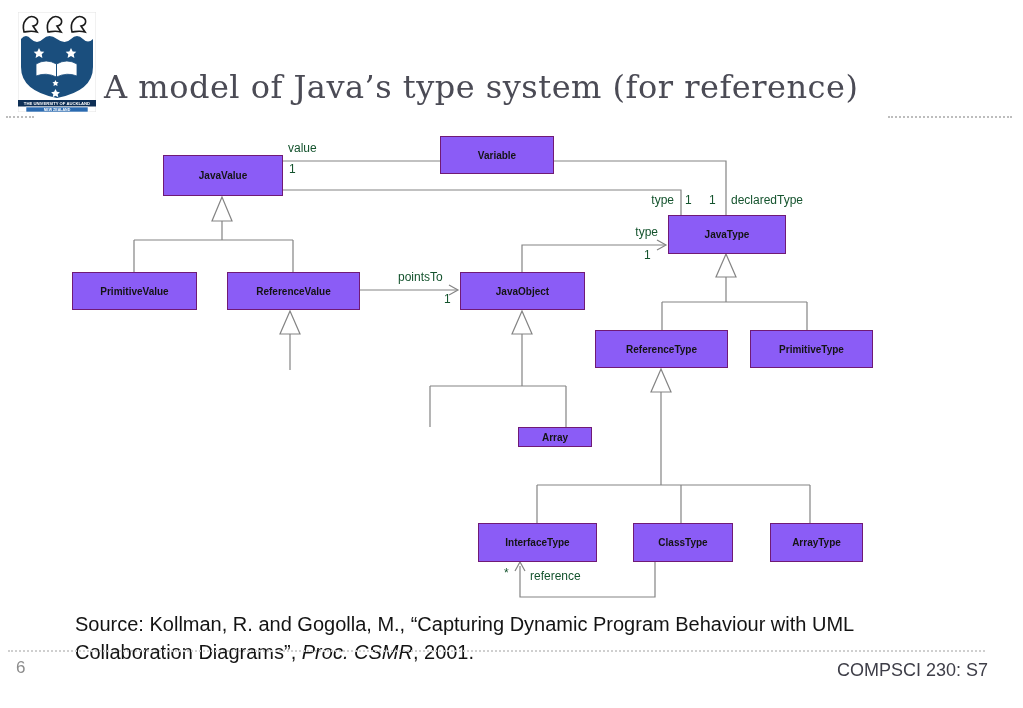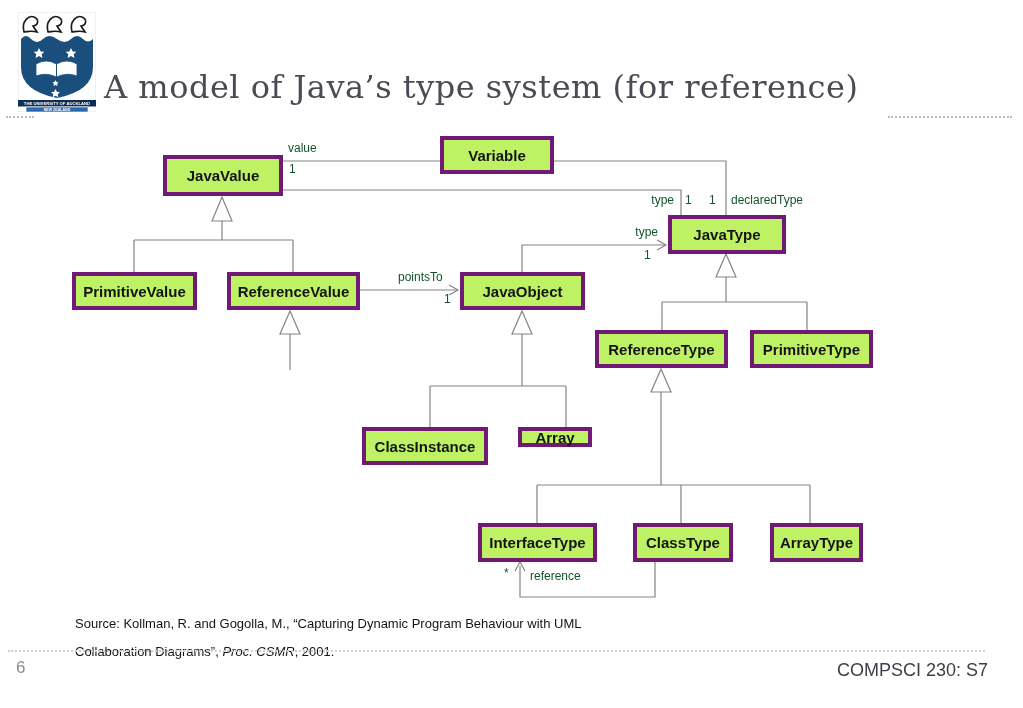--- a/index.html
+++ b/index.html
@@ -10,28 +10,28 @@
   .logo{position:absolute;left:18px;top:12px;width:78px;height:100px;}
   .slide-title{position:absolute;left:104px;top:68px;font-family:"DejaVu Serif",serif;
                font-size:32px;color:#4b4b55;letter-spacing:.5px;white-space:nowrap;}
   .dots{position:absolute;border-top:2px dotted #bdbdbd;height:0;}
   .dots-title-left{left:6px;top:116px;width:28px;}
   .dots-title-right{left:888px;top:116px;width:124px;}
   .dots-footer{left:8px;top:650px;width:977px;border-top:2px dotted #cfcfcf;}
 
   
   .uml-svg{position:absolute;left:0;top:0;width:1023px;height:708px;}
-  .uml-box{position:absolute;box-sizing:border-box;background:#bef264;border:4px solid #701a75;
+  .uml-box{position:absolute;box-sizing:border-box;background:#8b5cf6;border:1px solid #701a75;
            display:flex;align-items:center;justify-content:center;
-           font-weight:bold;font-size:15px;color:#141414;white-space:nowrap;}
+           font-weight:bold;font-size:10px;color:#141414;white-space:nowrap;}
   .edge-lbl{position:absolute;font-size:12px;color:#14532d;white-space:nowrap;line-height:13px;}
   .lbl-right{display:inline-block;text-align:right;}
 
   
-  .source{position:absolute;left:75px;top:610px;width:880px;font-size:13px;color:#141414;
+  .source{position:absolute;left:75px;top:610px;width:880px;font-size:20px;color:#141414;
           line-height:28px;}
   .source i{font-style:italic;}
   .page-number{position:absolute;left:16px;top:658px;font-size:17px;color:#8c8c8c;}
   .footer-right{position:absolute;right:35px;top:660px;font-size:18px;color:#3e3e48;}
 </style>
 </head>
 <body>
 
 <div class="slide">
 
@@ -125,21 +125,20 @@
   </svg>
 
   <div class="uml-box" style="left:163px;top:155px;width:120px;height:41px">JavaValue</div>
   <div class="uml-box" style="left:440px;top:136px;width:114px;height:38px">Variable</div>
   <div class="uml-box" style="left:668px;top:215px;width:118px;height:39px">JavaType</div>
   <div class="uml-box" style="left:72px;top:272px;width:125px;height:38px">PrimitiveValue</div>
   <div class="uml-box" style="left:227px;top:272px;width:133px;height:38px">ReferenceValue</div>
   <div class="uml-box" style="left:460px;top:272px;width:125px;height:38px">JavaObject</div>
   <div class="uml-box" style="left:750px;top:330px;width:123px;height:38px">PrimitiveType</div>
   <div class="uml-box" style="left:595px;top:330px;width:133px;height:38px">ReferenceType</div>
-  <div class="uml-box" style="left:362px;top:427px;width:126px;height:38px">ClassInstance</div>
   <div class="uml-box" style="left:518px;top:427px;width:74px;height:20px">Array</div>
   <div class="uml-box" style="left:478px;top:523px;width:119px;height:39px">InterfaceType</div>
   <div class="uml-box" style="left:633px;top:523px;width:100px;height:39px">ClassType</div>
   <div class="uml-box" style="left:770px;top:523px;width:93px;height:39px">ArrayType</div>
 
   <span class="edge-lbl" style="left:288px;top:142px">value</span>
   <span class="edge-lbl" style="left:289px;top:163px">1</span>
   <span class="edge-lbl lbl-right" style="left:644px;top:194px;width:30px">type</span>
   <span class="edge-lbl" style="left:685px;top:194px">1</span>
   <span class="edge-lbl" style="left:709px;top:194px">1</span>

